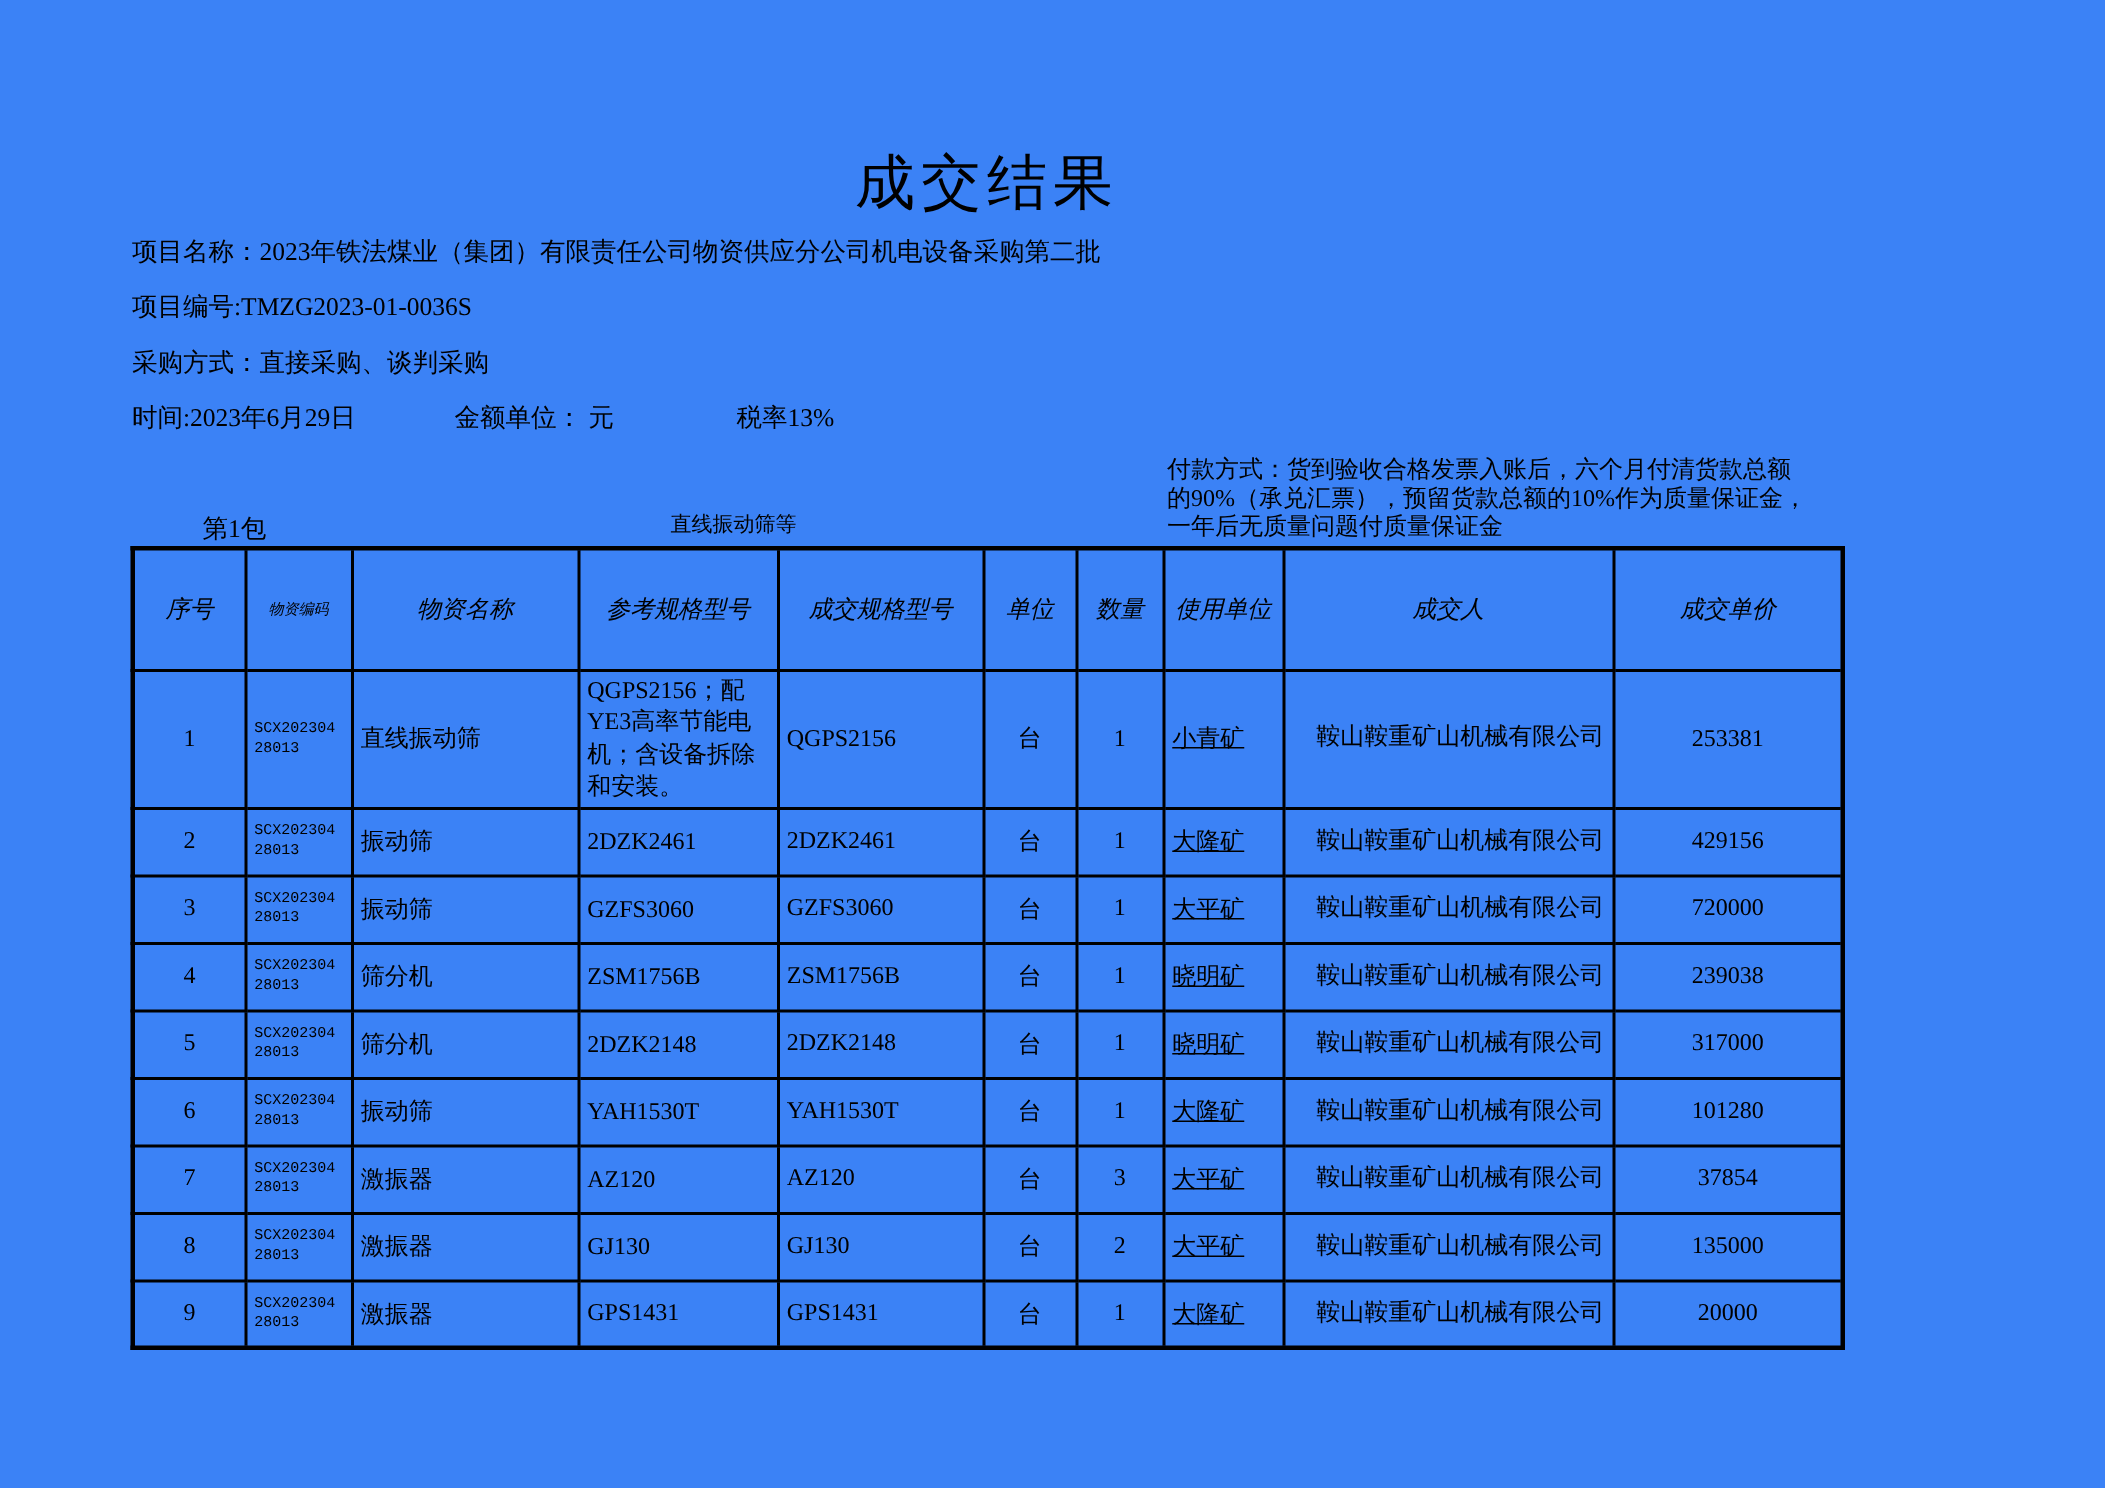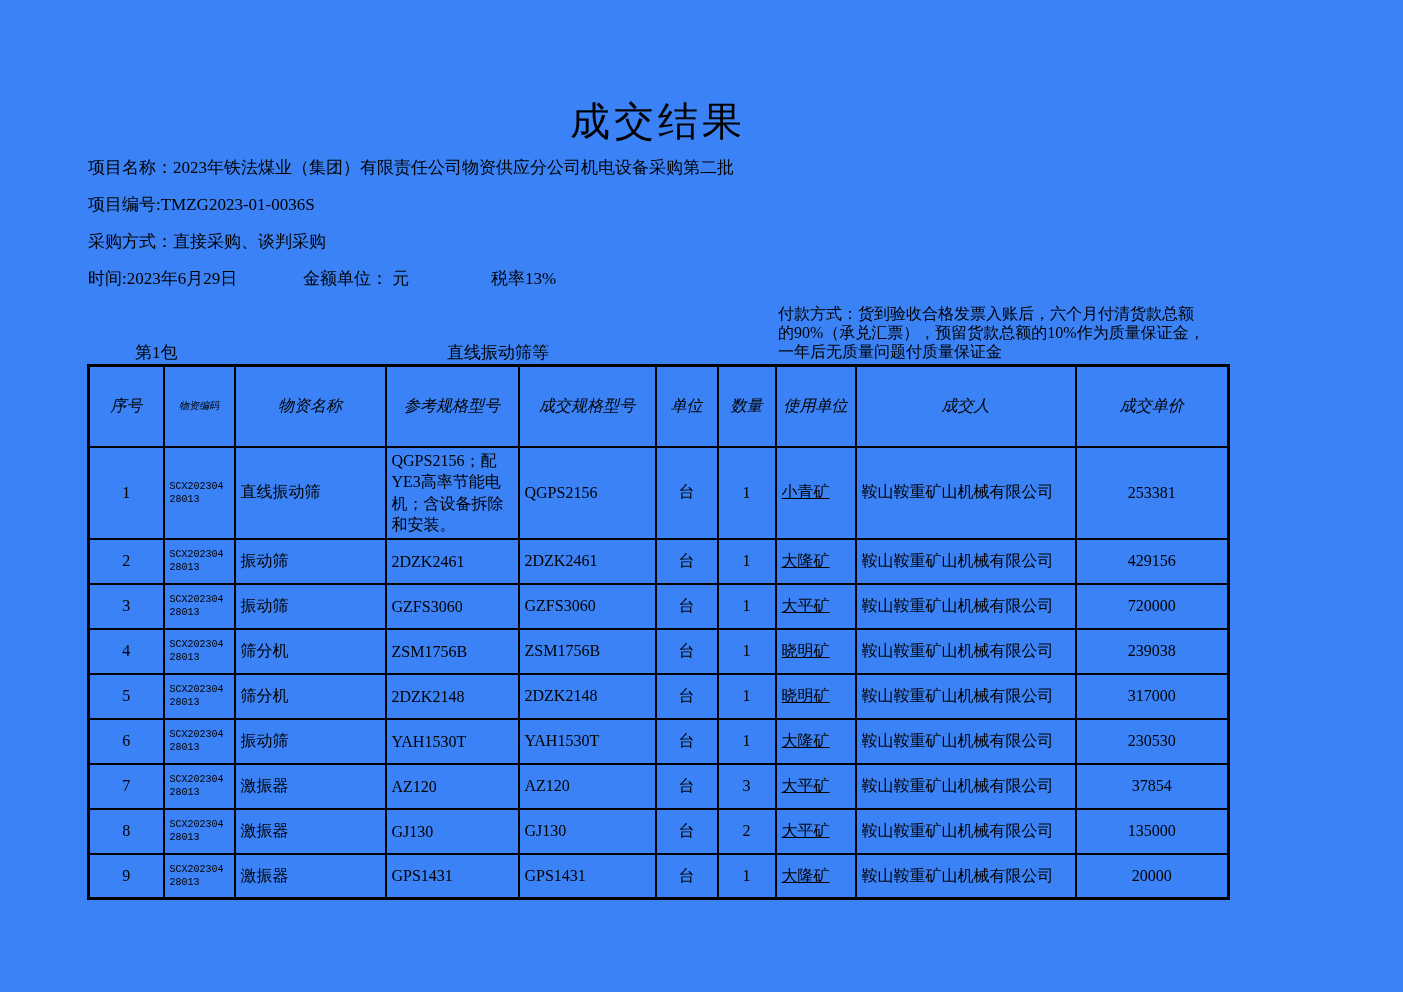--- a/index.html
+++ b/index.html
@@ -63,21 +63,21 @@
     position: absolute;
     left: 135px;
     top: 341px;
     font-size: 17px;
     white-space: nowrap;
   }
   .package-name {
     position: absolute;
     left: 447px;
     top: 341px;
-    font-size: 17px;
+    font-size: 14px;
     white-space: nowrap;
   }
 
   table.results {
     position: absolute;
     left: 87px;
     top: 364px;
     width: 1140px;
     border-collapse: collapse;
     table-layout: fixed;
@@ -109,21 +109,21 @@
     line-height: 1.3;
     padding: 2px 4px;
     word-break: break-all;
   }
   td.c2 { text-align: left; }
   td.c3 { text-align: left; line-height: 1.35; }
   td.c4 { text-align: left; }
   td.c5 { text-align: center; }
   td.c6 { text-align: center; }
   td.c7 { text-align: left; text-decoration: underline; }
-  td.c8 { text-align: left; padding: 2px 16px; line-height: 1.4; margin-top: 16px; }
+  td.c8 { text-align: right; padding: 2px 16px; line-height: 1.4; margin-top: 16px; }
   td.c9 { text-align: center; }
 </style>
 </head>
 <body>
 
 <div class="page">
 
   <div class="doc-title">成交结果</div>
 
   <div class="info-line l1">项目名称：2023年铁法煤业（集团）有限责任公司物资供应分公司机电设备采购第二批</div>
@@ -236,21 +236,21 @@
         <tr>
           <td class="c0">6</td>
           <td class="c1">SCX20230428013</td>
           <td class="c2">振动筛</td>
           <td class="c3">YAH1530T</td>
           <td class="c4">YAH1530T</td>
           <td class="c5">台</td>
           <td class="c6">1</td>
           <td class="c7">大隆矿</td>
           <td class="c8">鞍山鞍重矿山机械有限公司</td>
-          <td class="c9">230530</td>
+          <td class="c9">101280</td>
         </tr>
         <tr>
           <td class="c0">7</td>
           <td class="c1">SCX20230428013</td>
           <td class="c2">激振器</td>
           <td class="c3">AZ120</td>
           <td class="c4">AZ120</td>
           <td class="c5">台</td>
           <td class="c6">3</td>
           <td class="c7">大平矿</td>

